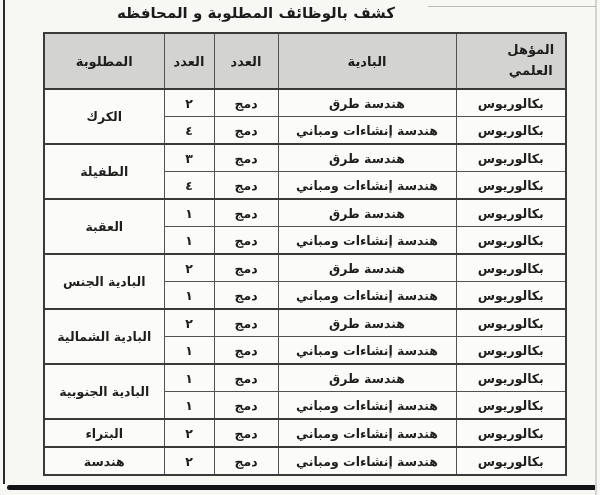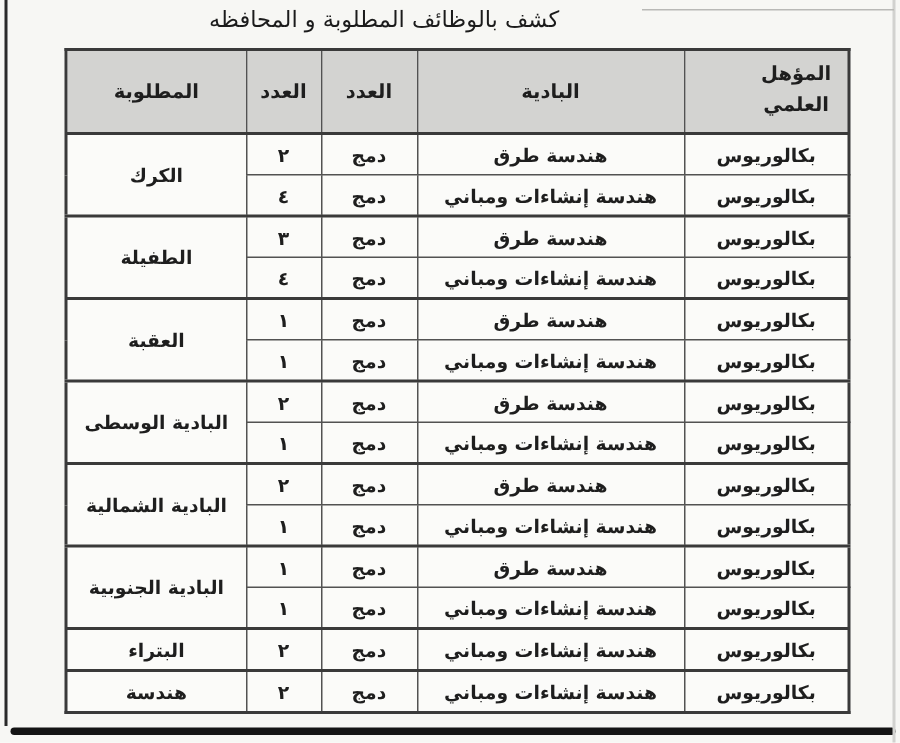--- a/index.html
+++ b/index.html
@@ -39,21 +39,21 @@
     width: 168px; height: 1px;
     background: #b9b9b6;
   }
 
   .doc-title {
     position: absolute;
     top: 4px; left: 0;
     width: 512px;
     text-align: center;
     font-size: 15px;
-    font-weight: normal;
+    font-weight: bold;
     color: #1b1b1b;
     letter-spacing: 0.2px;
   }
 
   table.jobs-table {
     position: absolute;
     top: 32px;
     left: 43px;
     width: 522px;
     border-collapse: collapse;
@@ -164,21 +164,21 @@
       <td>١</td>
     </tr>
   </tbody>
 
   <tbody>
     <tr>
       <td>بكالوريوس</td>
       <td>هندسة طرق</td>
       <td>دمج</td>
       <td>٢</td>
-      <td rowspan="2">البادية الوسطى</td>
+      <td rowspan="2">البادية الجنس</td>
     </tr>
     <tr>
       <td>بكالوريوس</td>
       <td>هندسة إنشاءات ومباني</td>
       <td>دمج</td>
       <td>١</td>
     </tr>
   </tbody>
 
   <tbody>

